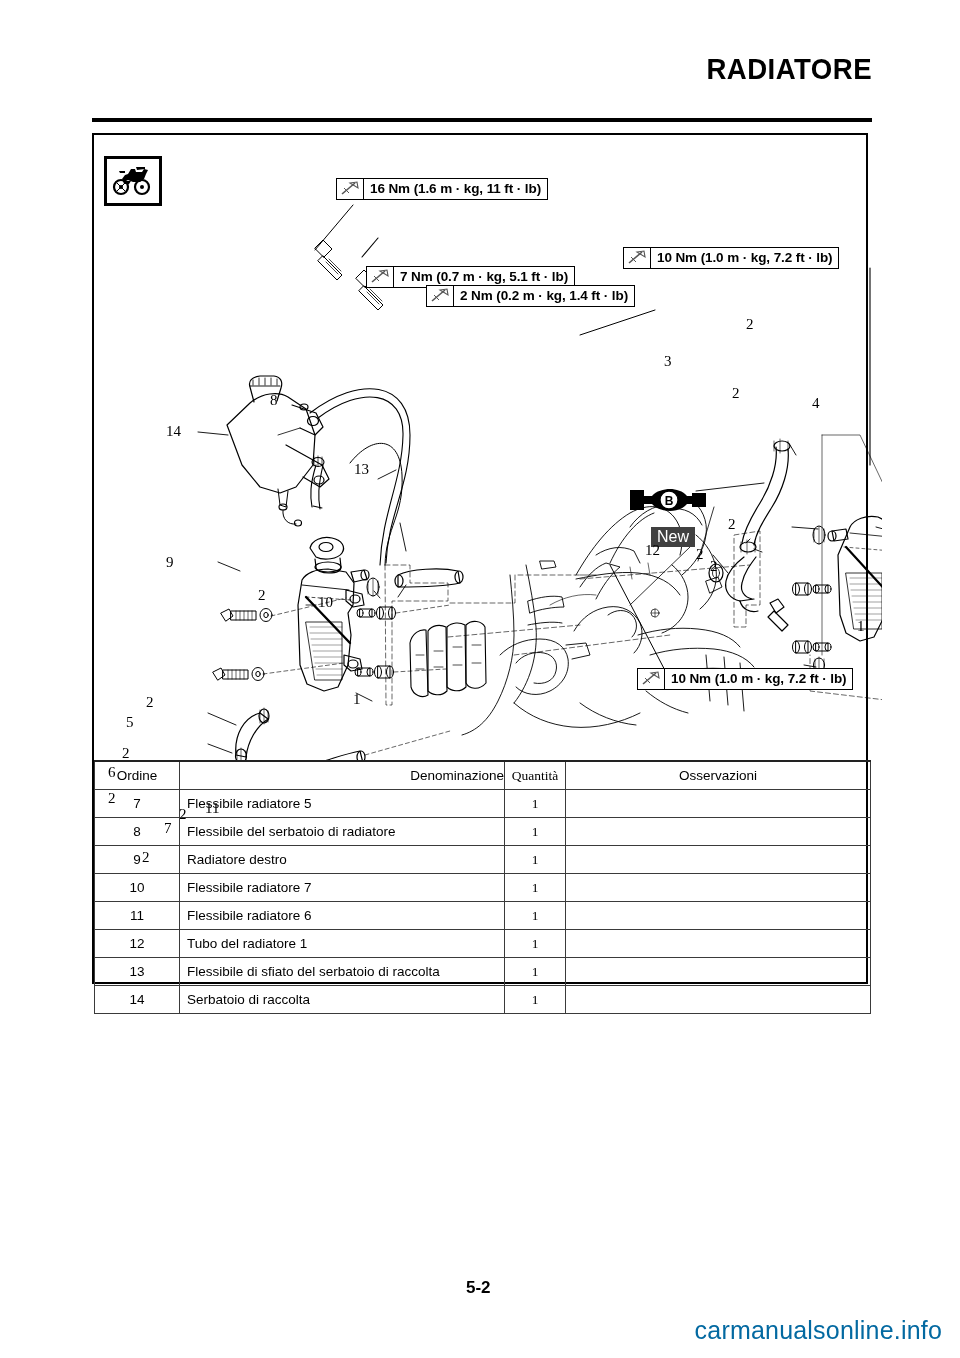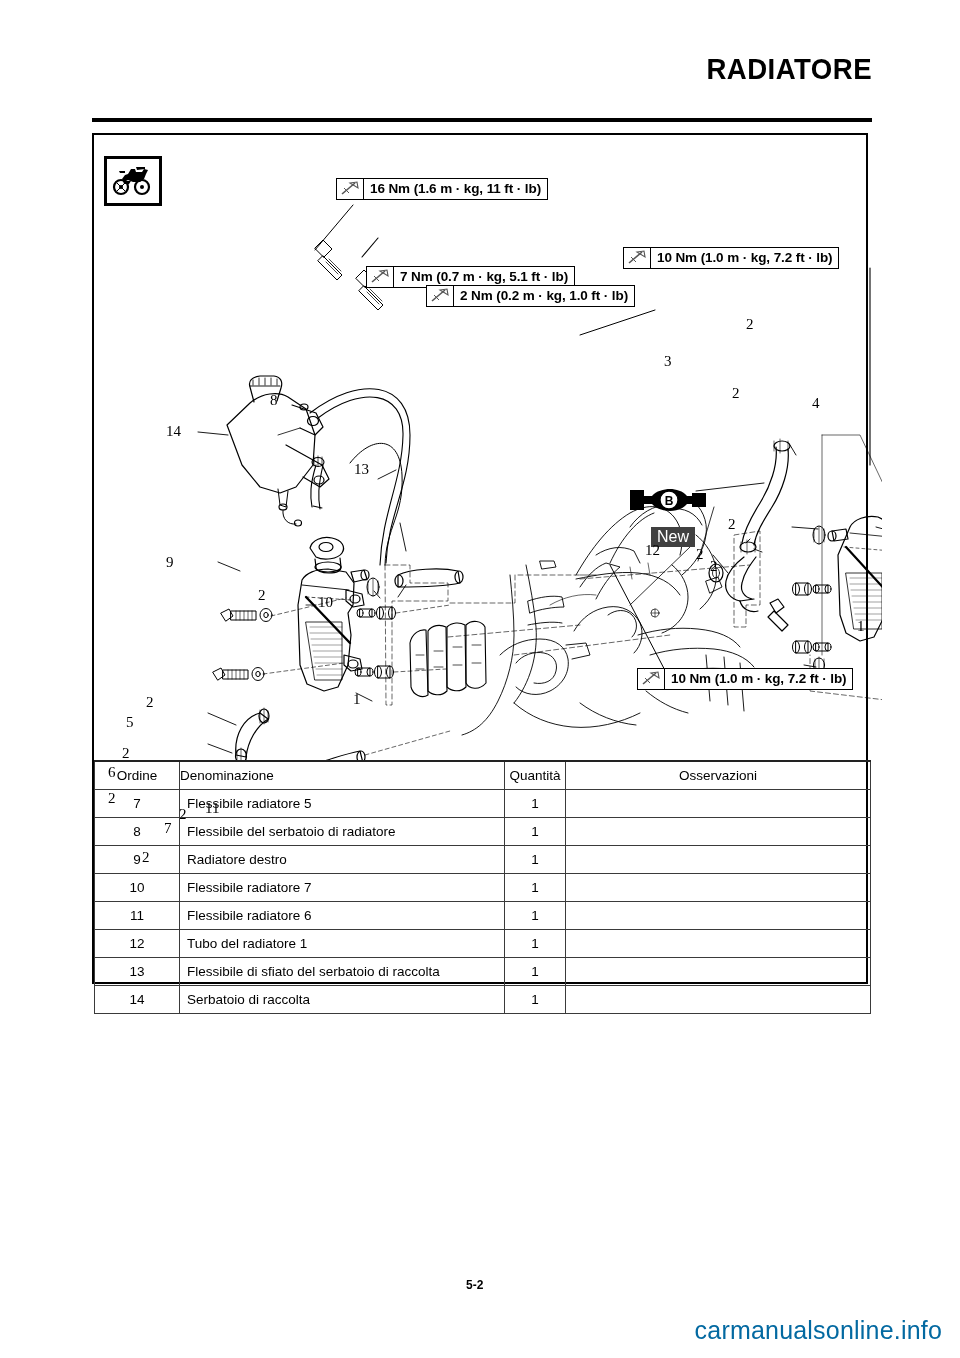--- a/index.html
+++ b/index.html
@@ -143,29 +143,29 @@
     height: 27px;
     padding: 0 0 0 0;
     font-weight: normal;
   }
   #parts-table thead th {
     text-align: center;
     border-top: 2px solid #222;
   }
   .c-ord  { width: 84px;  text-align: center; }
   .c-name { width: 324px; text-align: left; padding-left: 7px !important; }
-  .c-qty  { width: 60px;  text-align: center; }
+  .c-qty  { width: 60px;  text-align: center; font-family: Liberation Serif, serif; }
   .c-obs  { width: 304px; }
 
   
   #page-number {
     position: absolute;
     left: 466px;
     top: 1278px;
-    font-size: 12px;
+    font-size: 17px;
     font-weight: bold;
   }
   #watermark {
     position: absolute;
     right: 18px;
     top: 1316px;
     font-size: 25px;
     color: #0369a1;
     letter-spacing: 0.2px;
   }
@@ -587,21 +587,21 @@
     </div>
 
     <div class="torque-box" style="left:332px; top:150px;">
       <span class="torque-icon">
         <svg width="22" height="18" viewBox="0 0 22 18">
           <path d="M3,14 L16,3" stroke="#555" stroke-width="1.6" fill="none"></path>
           <path d="M11,3 L18,2 L19,8 Z" fill="none" stroke="#555" stroke-width="1.1"></path>
           <path d="M5,8 L10,13" stroke="#555" stroke-width="1" fill="none"></path>
         </svg>
       </span>
-      <span class="torque-text">2 Nm (0.2 m · kg, 1.0 ft · lb)</span>
+      <span class="torque-text">2 Nm (0.2 m · kg, 1.4 ft · lb)</span>
     </div>
 
     <div class="torque-box" style="left:543px; top:533px;">
       <span class="torque-icon">
         <svg width="22" height="18" viewBox="0 0 22 18">
           <path d="M3,14 L16,3" stroke="#555" stroke-width="1.6" fill="none"></path>
           <path d="M11,3 L18,2 L19,8 Z" fill="none" stroke="#555" stroke-width="1.1"></path>
           <path d="M5,8 L10,13" stroke="#555" stroke-width="1" fill="none"></path>
         </svg>
       </span>
@@ -648,21 +648,21 @@
     <span class="lbl" style="left:634px; top:382px;">2</span>
     <span class="lbl" style="left:718px; top:261px;">4</span>
     <span class="lbl" style="left:616px; top:424px;">2</span>
     <span class="lbl" style="left:763px; top:484px;">1</span>
   </div>
 
   <table id="parts-table">
     <thead>
       <tr>
         <th class="c-ord">Ordine</th>
-        <th class="c-name" style="text-align:left; padding-left:0 !important;">Denominazione</th>
+        <th class="c-name" style="text-align:right; padding-left:0 !important;">Denominazione</th>
         <th class="c-qty">Quantità</th>
         <th class="c-obs">Osservazioni</th>
       </tr>
     </thead>
     <tbody>
       <tr>
         <td class="c-ord">7</td>
         <td class="c-name">Flessibile radiatore 5</td>
         <td class="c-qty">1</td>
         <td class="c-obs"></td>

